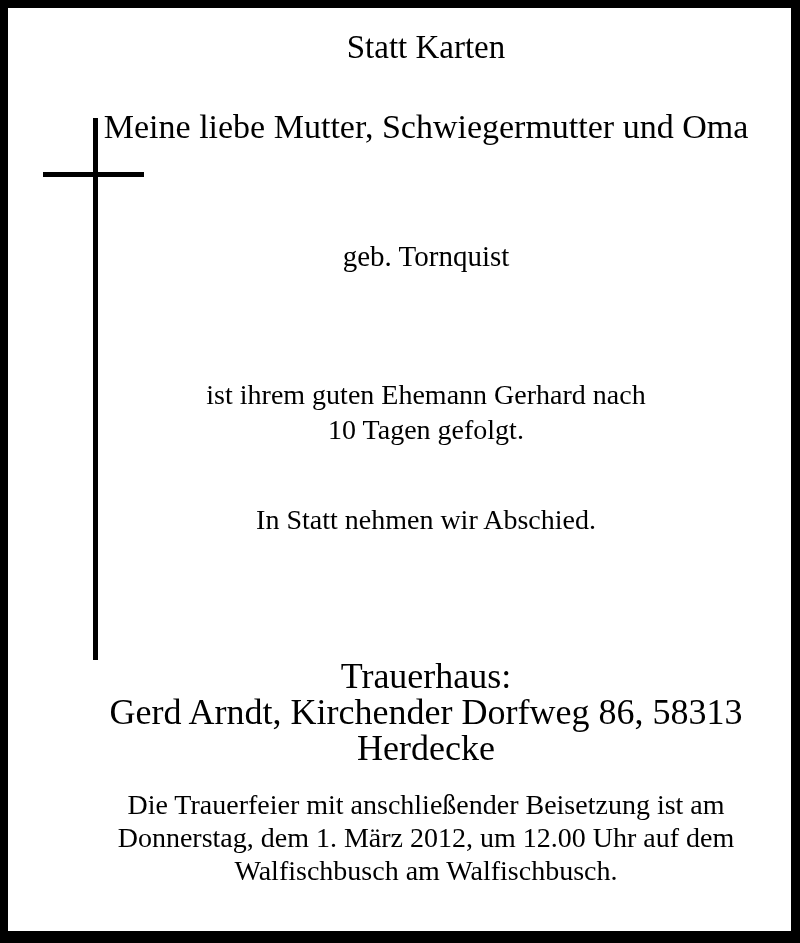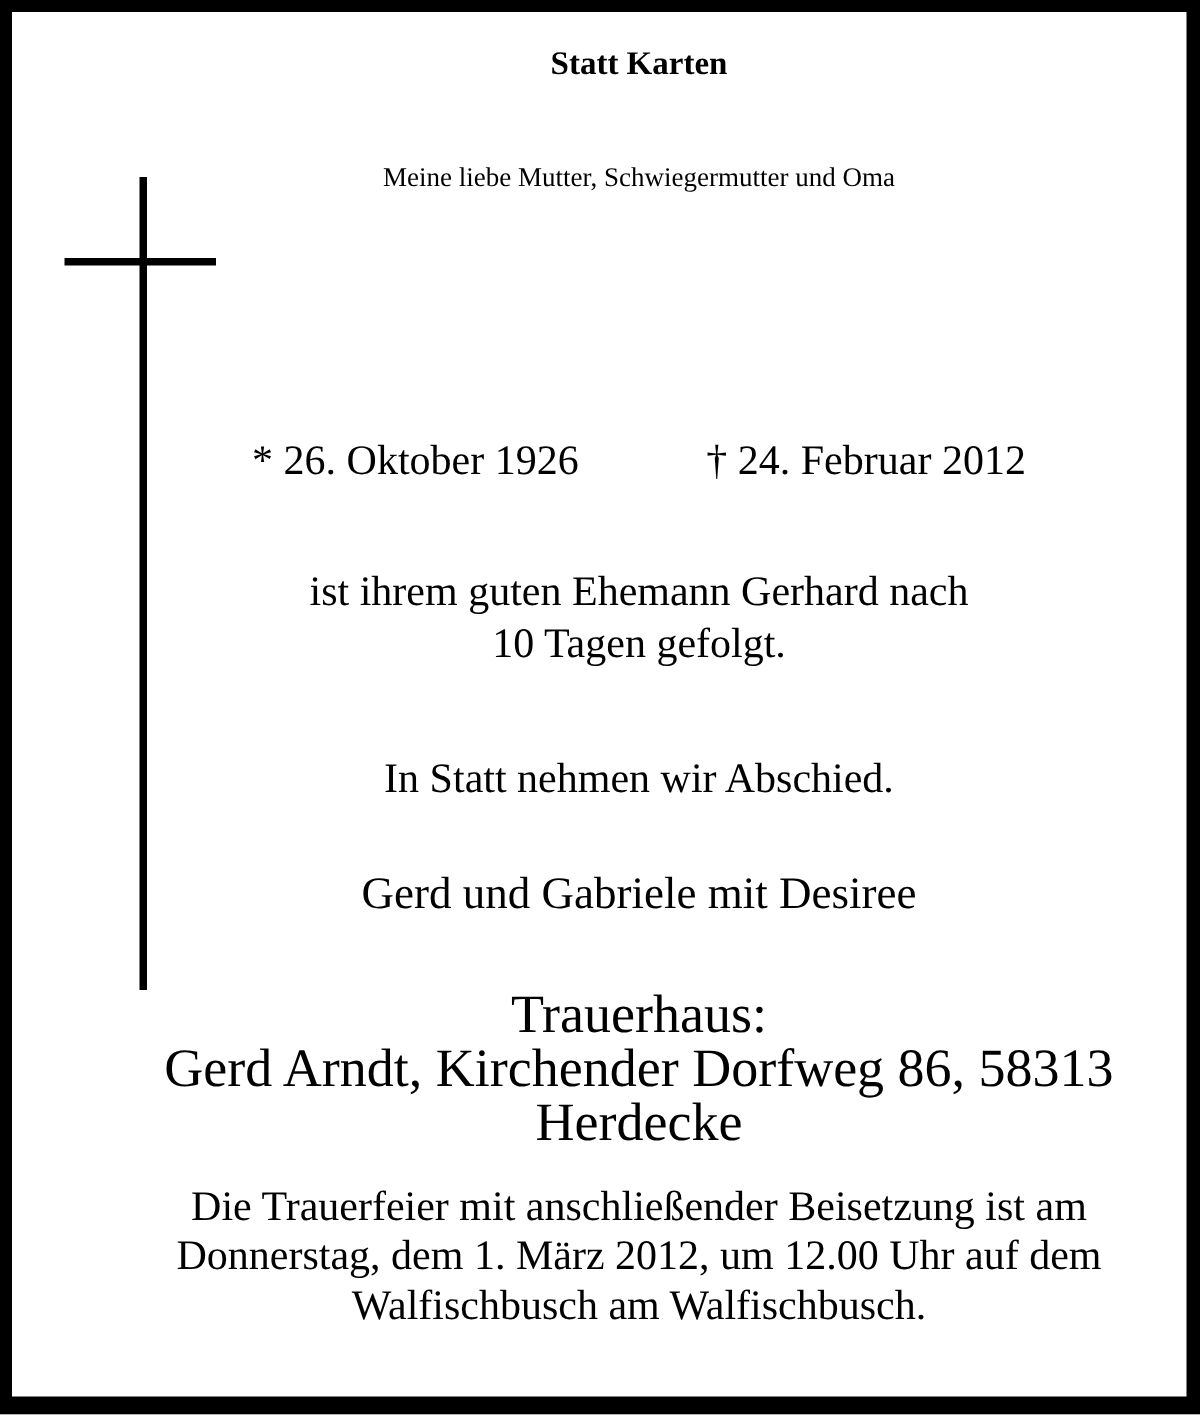--- a/index.html
+++ b/index.html
@@ -35,22 +35,22 @@
     width: 101px; height: 5px;
     background: #000000;
   }
   
   .content {
     position: absolute;
     left: 52px; top: 0; right: 0; bottom: 0;
     text-align: center;
   }
   .line { position: absolute; width: 100%; left: 0; }
-  .statt-karten   { top: 29px;  font-size: 22px; font-weight: bold; }
-  .intro          { top: 108px; font-size: 18px; }
+  .statt-karten   { top: 29px;  font-size: 33px; font-weight: normal; }
+  .intro          { top: 108px; font-size: 34px; }
   .deceased-name  { top: 187px; font-size: 44px; }
   .maiden-name    { top: 240px; font-size: 29px; }
   .dates-row {
     top: 292px;
     display: flex;
     justify-content: center;
     gap: 85px;
     font-size: 28px;
   }
   .message        { top: 377px; font-size: 28px; line-height: 35px; }
@@ -70,35 +70,31 @@
     <div class="cross-h"></div>
   </div>
 
   <div class="content">
 
     <div class="line statt-karten">Statt Karten</div>
 
     <div class="line intro">Meine liebe Mutter, Schwiegermutter und Oma</div>
 
 
+    <div class="line maiden-name">geb. Tornquist</div>
 
-    <div class="line dates-row">
-      <span>* 26. Oktober 1926</span>
-      <span>† 24. Februar 2012</span>
-    </div>
 
     <div class="line message">
       <div>ist ihrem guten Ehemann Gerhard nach</div>
       <div>10 Tagen gefolgt.</div>
     </div>
 
     <div class="line farewell">In Statt nehmen wir Abschied.</div>
 
     <div class="line mourners">
-      <div>Gerd und Gabriele mit Desiree</div>
     </div>
 
     <div class="line trauerhaus">
       <div>Trauerhaus:</div>
       <div>Gerd Arndt, Kirchender Dorfweg 86, 58313 Herdecke</div>
     </div>
 
     <div class="line funeral">
       <div>Die Trauerfeier mit anschließender Beisetzung ist am</div>
       <div>Donnerstag, dem 1. März 2012, um 12.00 Uhr auf dem</div>

